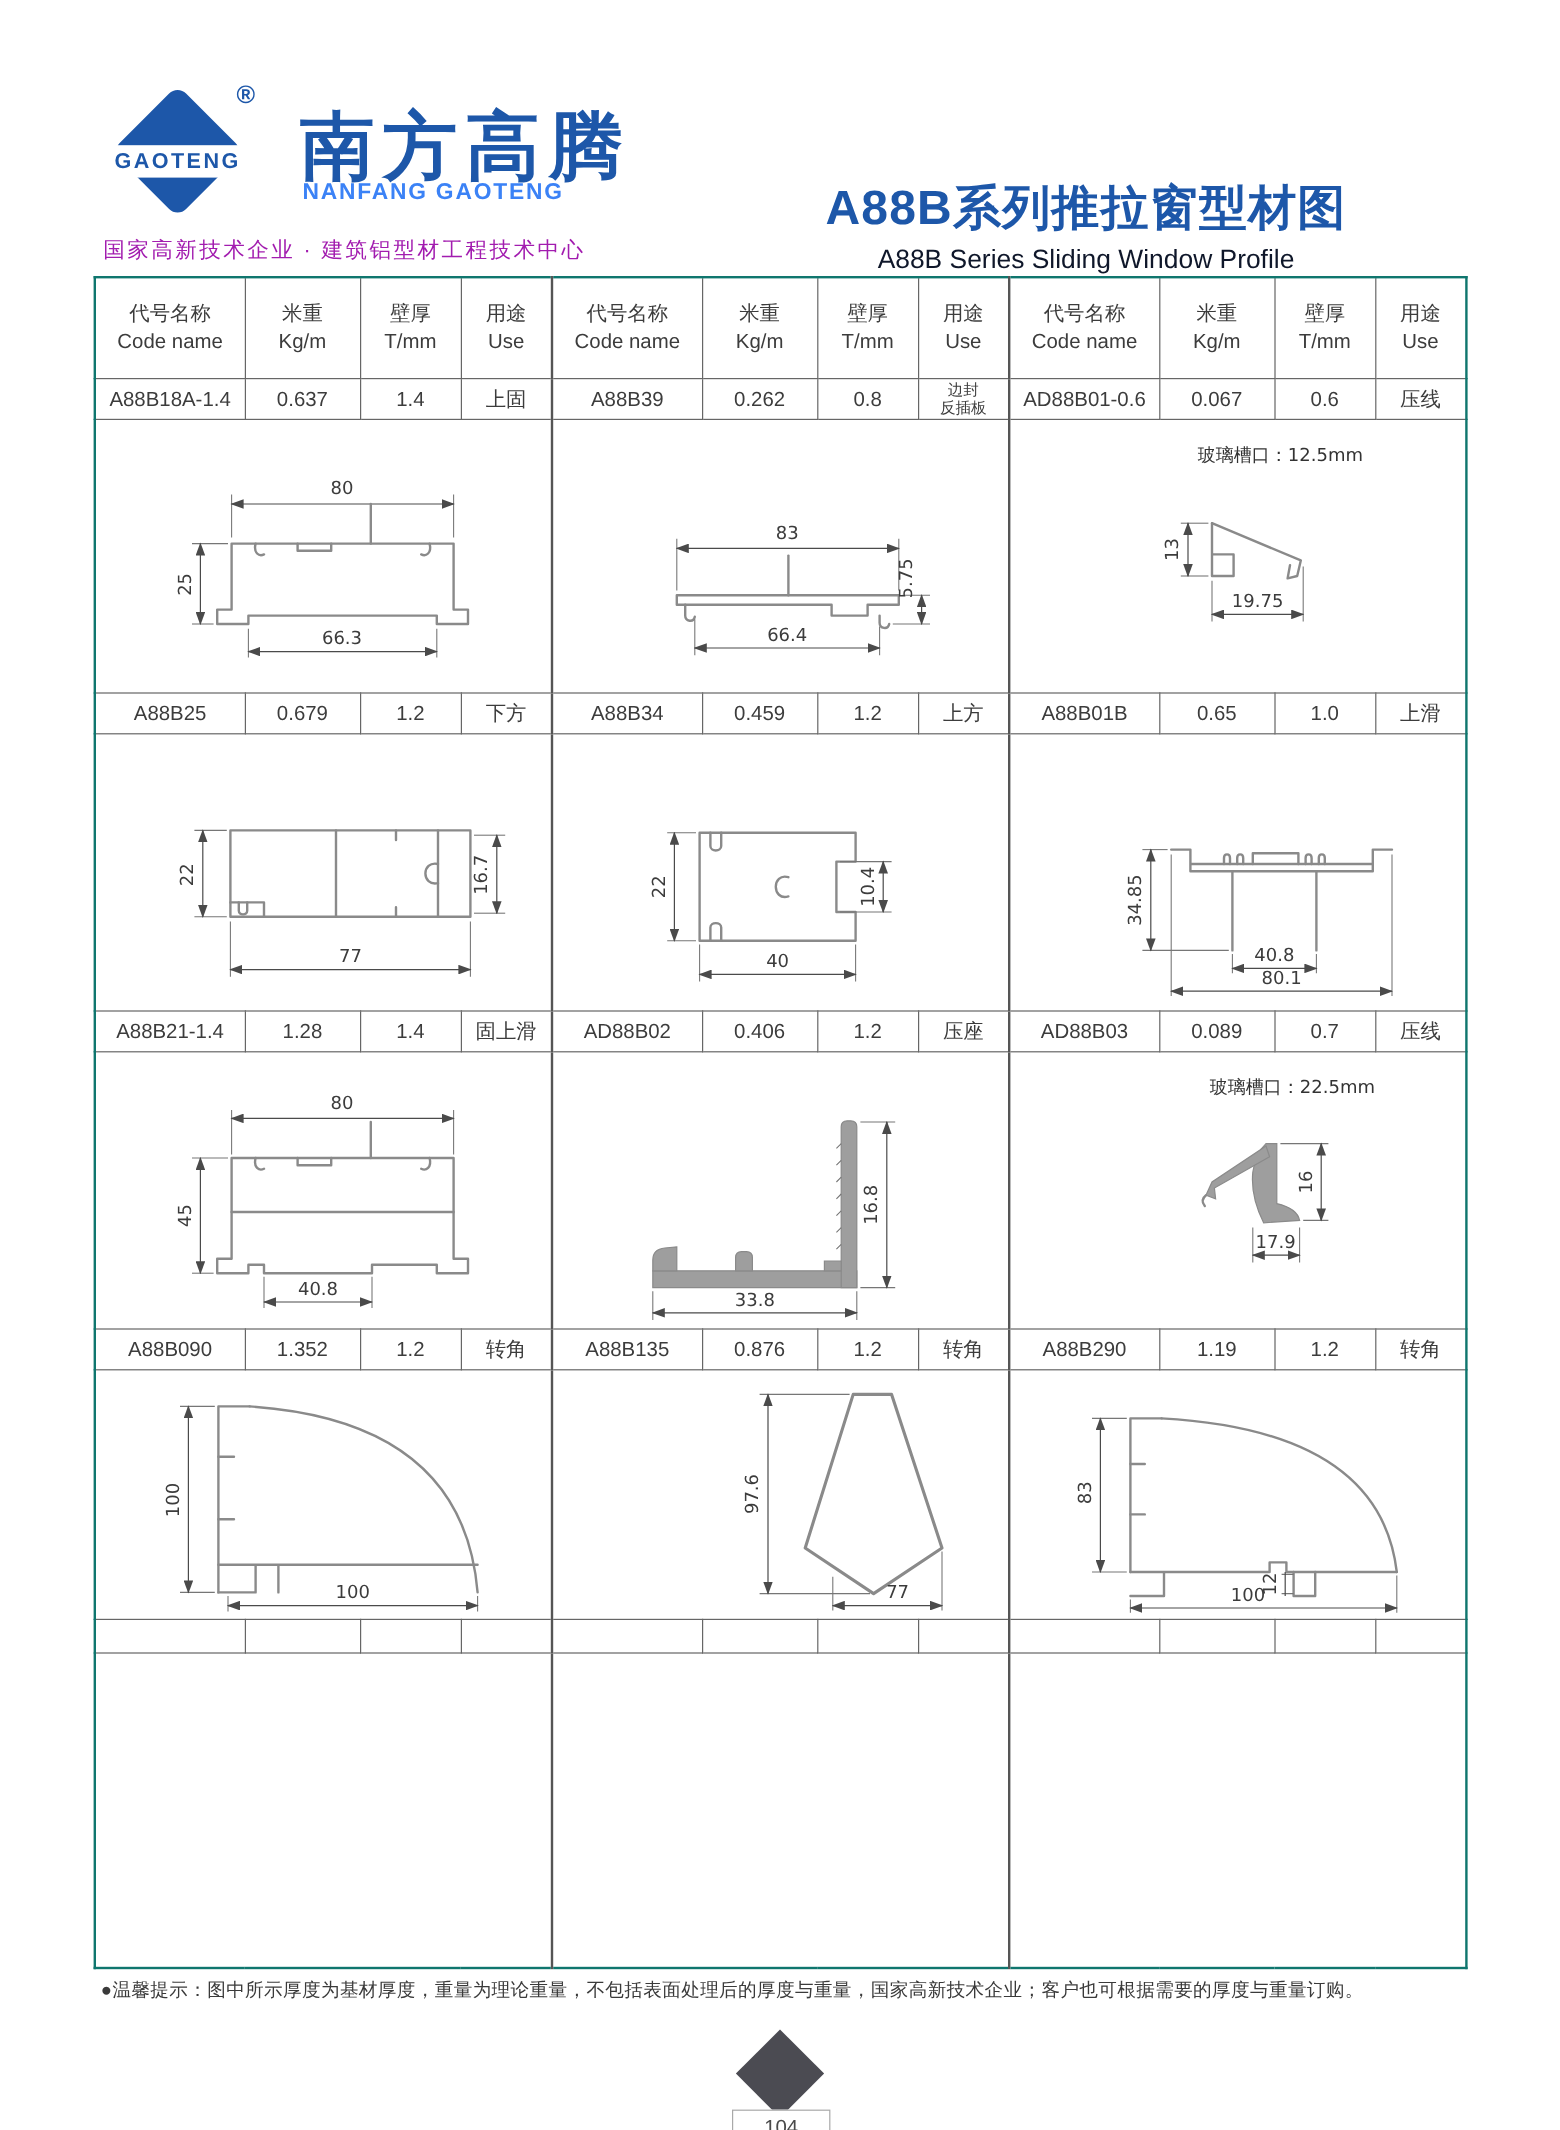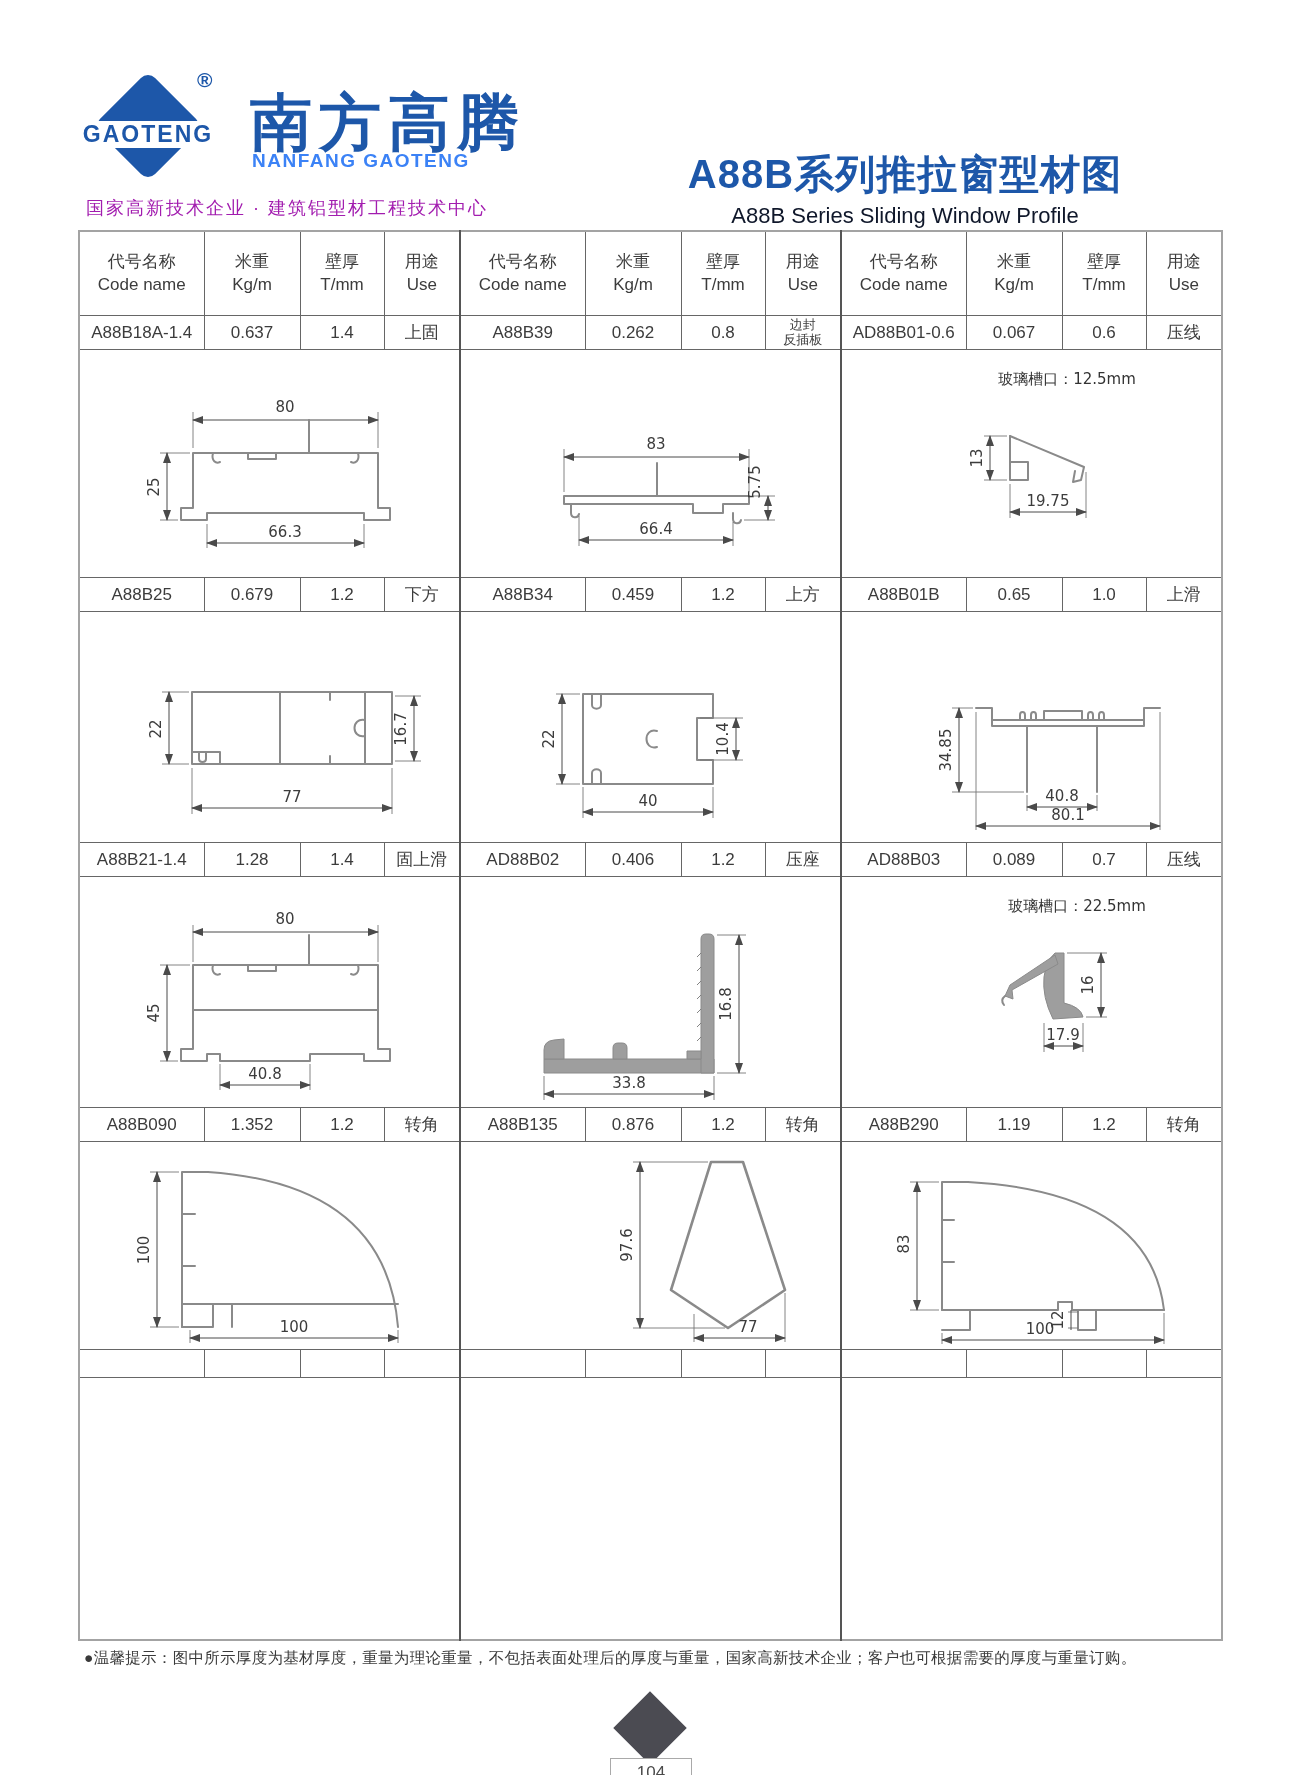--- a/index.html
+++ b/index.html
@@ -5,31 +5,31 @@
   html,body{margin:0;padding:0;}
   body{
     width:1300px;height:1775px;position:relative;background:#ffffff;
     font-family:"Liberation Sans","DejaVu Sans",sans-serif;color:#3a3a3a;
   }
   .page{position:absolute;left:0;top:0;width:1300px;height:1775px;background:#fff;overflow:hidden;}
 
   
   .logo-diamond{position:absolute;left:109px;top:87px;width:78px;height:78px;background:#1d57a9;transform:rotate(45deg);border-radius:10px;}
   .logo-band{position:absolute;left:86px;top:121px;width:124px;height:27px;background:#fff;display:flex;align-items:center;justify-content:center;}
-  .logo-band span{color:#1d57a9;font-weight:bold;font-size:23px;letter-spacing:2px;text-align:right;}
+  .logo-band span{color:#1d57a9;font-weight:bold;font-size:18px;letter-spacing:2px;text-align:right;}
   .logo-reg{position:absolute;left:197px;top:68px;color:#1d57a9;font-size:21px;font-weight:bold;}
   .brand-zh{position:absolute;left:250px;top:92px;color:#1d57a9;font-size:62px;font-weight:bold;letter-spacing:7px;line-height:1;}
   .brand-en{position:absolute;left:252px;top:150px;color:#3b82f6;font-size:19px;font-weight:bold;letter-spacing:1.5px;}
   .tagline{position:absolute;left:86px;top:196px;font-size:18px;letter-spacing:2px;color:#a21caf;}
   .titleblock{position:absolute;left:620px;top:128px;width:570px;text-align:center;margin-top:24px;}
   .title-zh{color:#1d57a9;font-size:40px;font-weight:bold;letter-spacing:1px;line-height:1.1;}
   .title-en{color:#0f172a;font-size:22px;margin-top:7px;}
 
   
-  table.profile{position:absolute;left:78px;top:230px;width:1144px;border-collapse:collapse;table-layout:fixed;border:2px solid #a3a3a3;}
+  table.profile{position:absolute;left:78px;top:230px;width:1144px;border-collapse:collapse;table-layout:fixed;border:2px solid #0f766e;}
   .profile th,.profile td{border:1px solid #666;padding:0;text-align:center;vertical-align:middle;color:#3c3c3c;}
   .profile th{font-weight:normal;font-size:17px;line-height:1.35;height:83px;background:#fff;}
   .profile td.dcell{font-size:17px;height:33px;}
   .profile td.use2{font-size:13px;line-height:1.15;}
   .profile td.draw{vertical-align:top;background:#fff;}
   tr.dr1 td.draw{height:227px;}
   tr.dr2 td.draw{height:230px;}
   tr.dr3 td.draw{height:230px;}
   tr.dr4 td.draw{height:207px;}
   tr.thinrow td{height:27px;}

